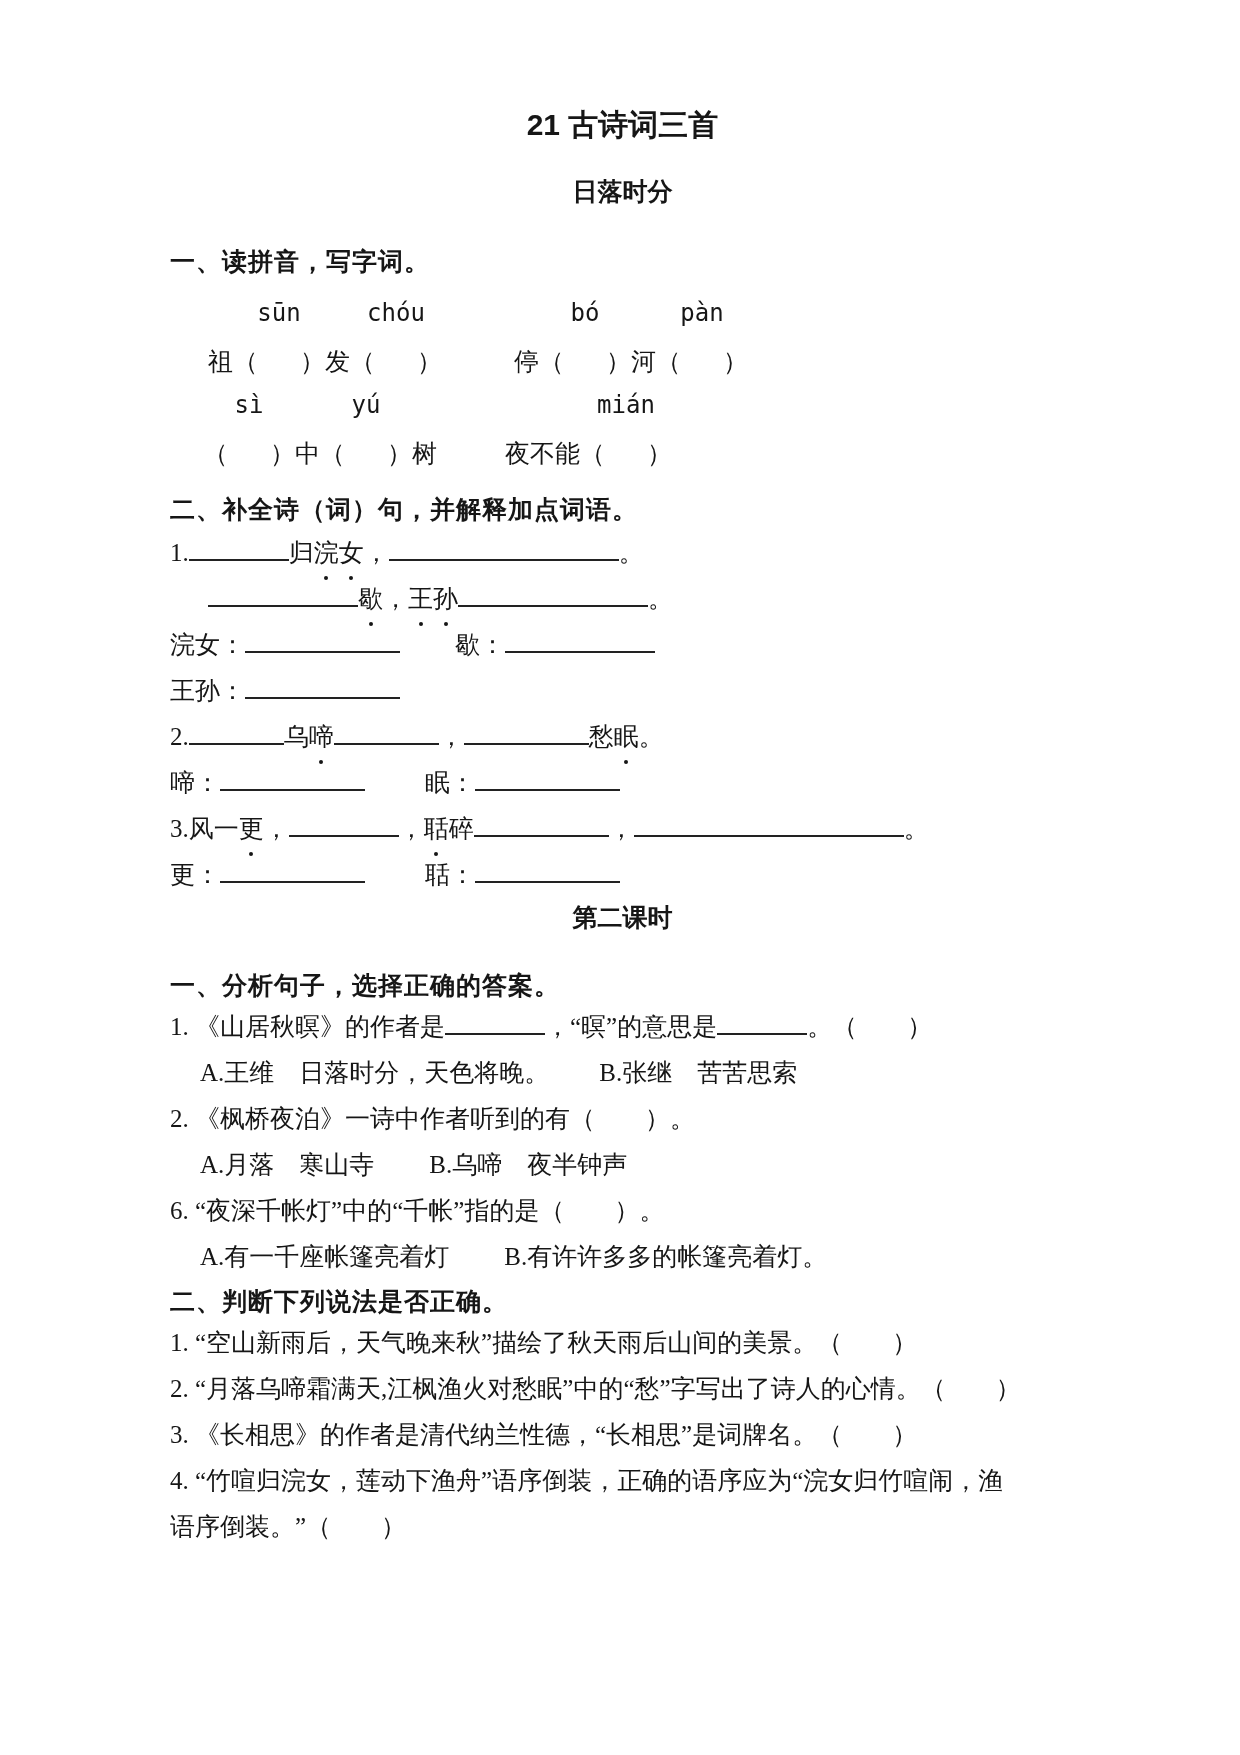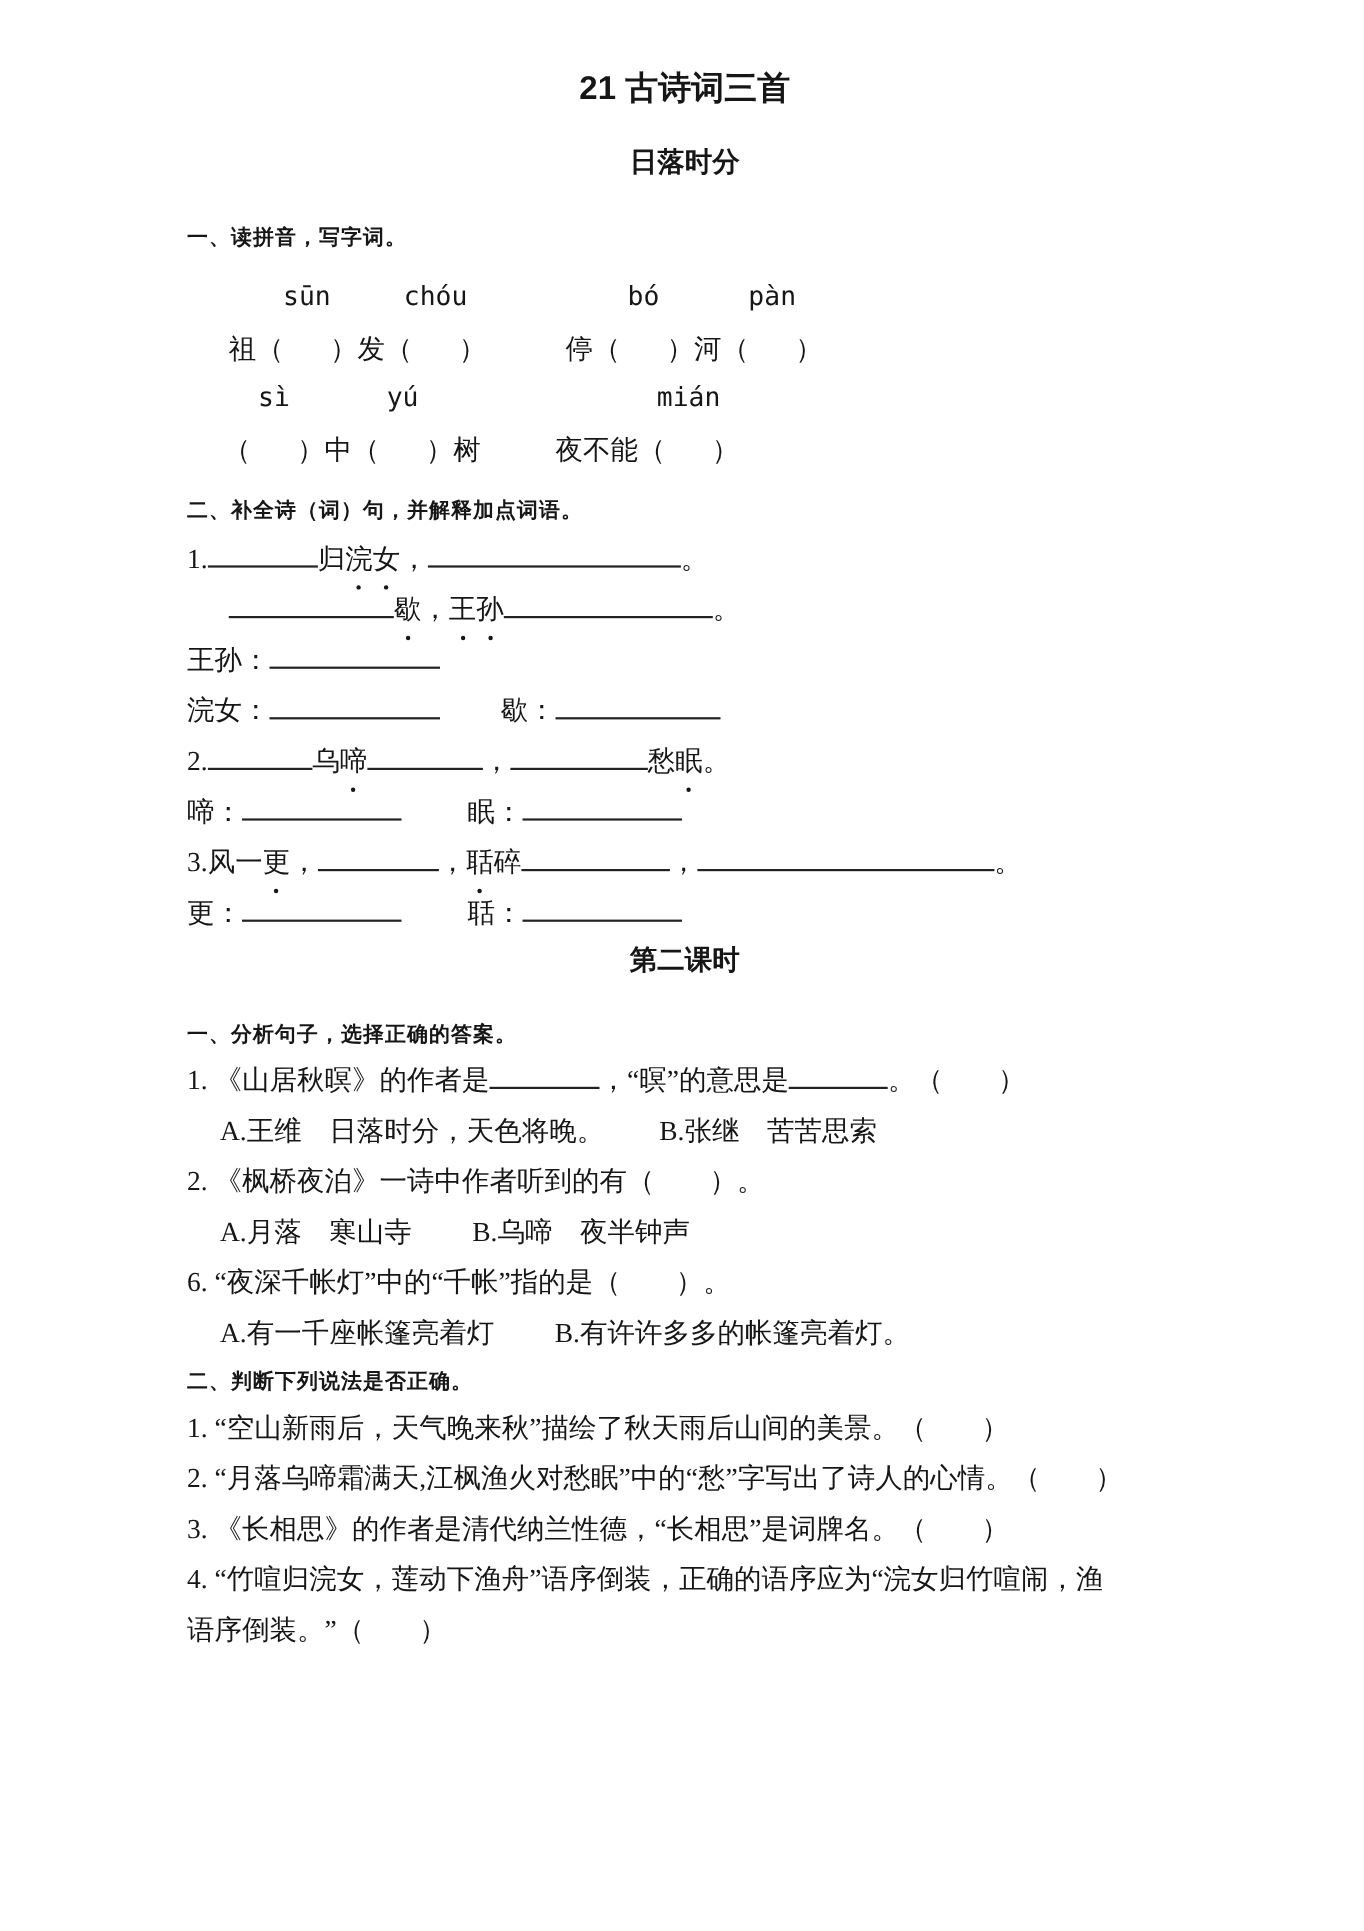--- a/index.html
+++ b/index.html
@@ -4,30 +4,30 @@
 <style>
   html,body{margin:0;padding:0;background:#ffffff;}
   .page{
     width:1240px;height:1755px;background:#ffffff;color:#161616;
     font-family:"Liberation Serif","DejaVu Serif",serif;
     font-size:25px;overflow:hidden;position:relative;
   }
   .content{margin-left:170px;width:905px;}
   .doc-title{
     font-family:"Liberation Sans","DejaVu Sans",sans-serif;font-weight:bold;
-    font-size:30px;line-height:34px;text-align:center;padding-top:64px;
+    font-size:30px;line-height:34px;text-align:center;padding-top:108px;
   }
   .session-heading{
     font-family:"Liberation Sans","DejaVu Sans",sans-serif;font-weight:bold;
     font-size:25px;line-height:30px;text-align:center;margin-top:34px;
   }
   .session-heading.second{margin-top:4px;}
   .sec-title{
     font-family:"Liberation Sans","DejaVu Sans",sans-serif;font-weight:bold;
-    font-size:19px;line-height:30px;margin-top:40px;letter-spacing:1px;
+    font-size:25px;line-height:30px;margin-top:40px;letter-spacing:1px;
   }
   .sec-title.tight{margin-top:24px;}
   .sec-title.tight2{margin-top:6px;}
   .sec-title.after-session{margin-top:38px;}
   
   .pyrow{margin-top:70px;line-height:32px;white-space:nowrap;}
   .pyrow.row2{margin-top:60px;}
   .unit{display:inline-block;white-space:nowrap;}
   .pgroup{position:relative;display:inline-block;}
   .pyn{
@@ -65,22 +65,22 @@
     <div class="sec-title">一、读拼音，写字词。</div>
 
     <div class="pyrow" style="margin-left:38px;"><span class="unit"><span>祖</span><span class="pgroup"><span class="pyn">sūn</span>（<span class="pspace"></span>）</span></span><span class="unit"><span>发</span><span class="pgroup"><span class="pyn">chóu</span>（<span class="pspace"></span>）</span></span><span class="hgap" style="width: 72px;"></span><span class="unit"><span>停</span><span class="pgroup"><span class="pyn">bó</span>（<span class="pspace"></span>）</span></span><span class="unit"><span>河</span><span class="pgroup"><span class="pyn">pàn</span>（<span class="pspace"></span>）</span></span></div>
     <div class="pyrow row2" style="margin-left:33px;"><span class="unit"><span class="pgroup"><span class="pyn">sì</span>（<span class="pspace"></span>）</span><span>中</span></span><span class="unit"><span class="pgroup"><span class="pyn">yú</span>（<span class="pspace"></span>）</span><span>树</span></span><span class="hgap" style="width: 68px;"></span><span class="unit"><span>夜不能</span><span class="pgroup"><span class="pyn">mián</span>（<span class="pspace"></span>）</span></span></div>
 
     <div class="sec-title tight">二、补全诗（词）句，并解释加点词语。</div>
 
     <div class="lines">
       <div class="line"><span>1.</span><span class="blank" style="width: 100px;"></span><span>归</span><span class="emch">浣</span><span class="emch">女</span><span>，</span><span class="blank" style="width: 230px;"></span><span>。</span></div>
       <div class="line indent1"><span class="blank" style="width: 150px;"></span><span class="emch">歇</span><span>，</span><span class="emch">王</span><span class="emch">孙</span><span class="blank" style="width: 190px;"></span><span>。</span></div>
+      <div class="line"><span>浣女：</span><span class="blank" style="width: 155px;"></span><span class="hgap" style="width: 55px;"></span><span>歇：</span><span class="blank" style="width: 150px;"></span></div>
       <div class="line"><span>王孙：</span><span class="blank" style="width: 155px;"></span></div>
-      <div class="line"><span>浣女：</span><span class="blank" style="width: 155px;"></span><span class="hgap" style="width: 55px;"></span><span>歇：</span><span class="blank" style="width: 150px;"></span></div>
       <div class="line"><span>2.</span><span class="blank" style="width: 95px;"></span><span>乌</span><span class="emch">啼</span><span class="blank" style="width: 105px;"></span><span>，</span><span class="blank" style="width: 125px;"></span><span>愁</span><span class="emch">眠</span><span>。</span></div>
       <div class="line"><span>啼：</span><span class="blank" style="width: 145px;"></span><span class="hgap" style="width: 60px;"></span><span>眠：</span><span class="blank" style="width: 145px;"></span></div>
       <div class="line"><span>3.风一</span><span class="emch">更</span><span>，</span><span class="blank" style="width: 110px;"></span><span>，</span><span class="emch">聒</span><span>碎</span><span class="blank" style="width: 135px;"></span><span>，</span><span class="blank" style="width: 270px;"></span><span>。</span></div>
       <div class="line"><span>更：</span><span class="blank" style="width: 145px;"></span><span class="hgap" style="width: 60px;"></span><span>聒：</span><span class="blank" style="width: 145px;"></span></div>
     </div>
 
     <div class="session-heading second">第二课时</div>
 
     <div class="sec-title after-session">一、分析句子，选择正确的答案。</div>
 

